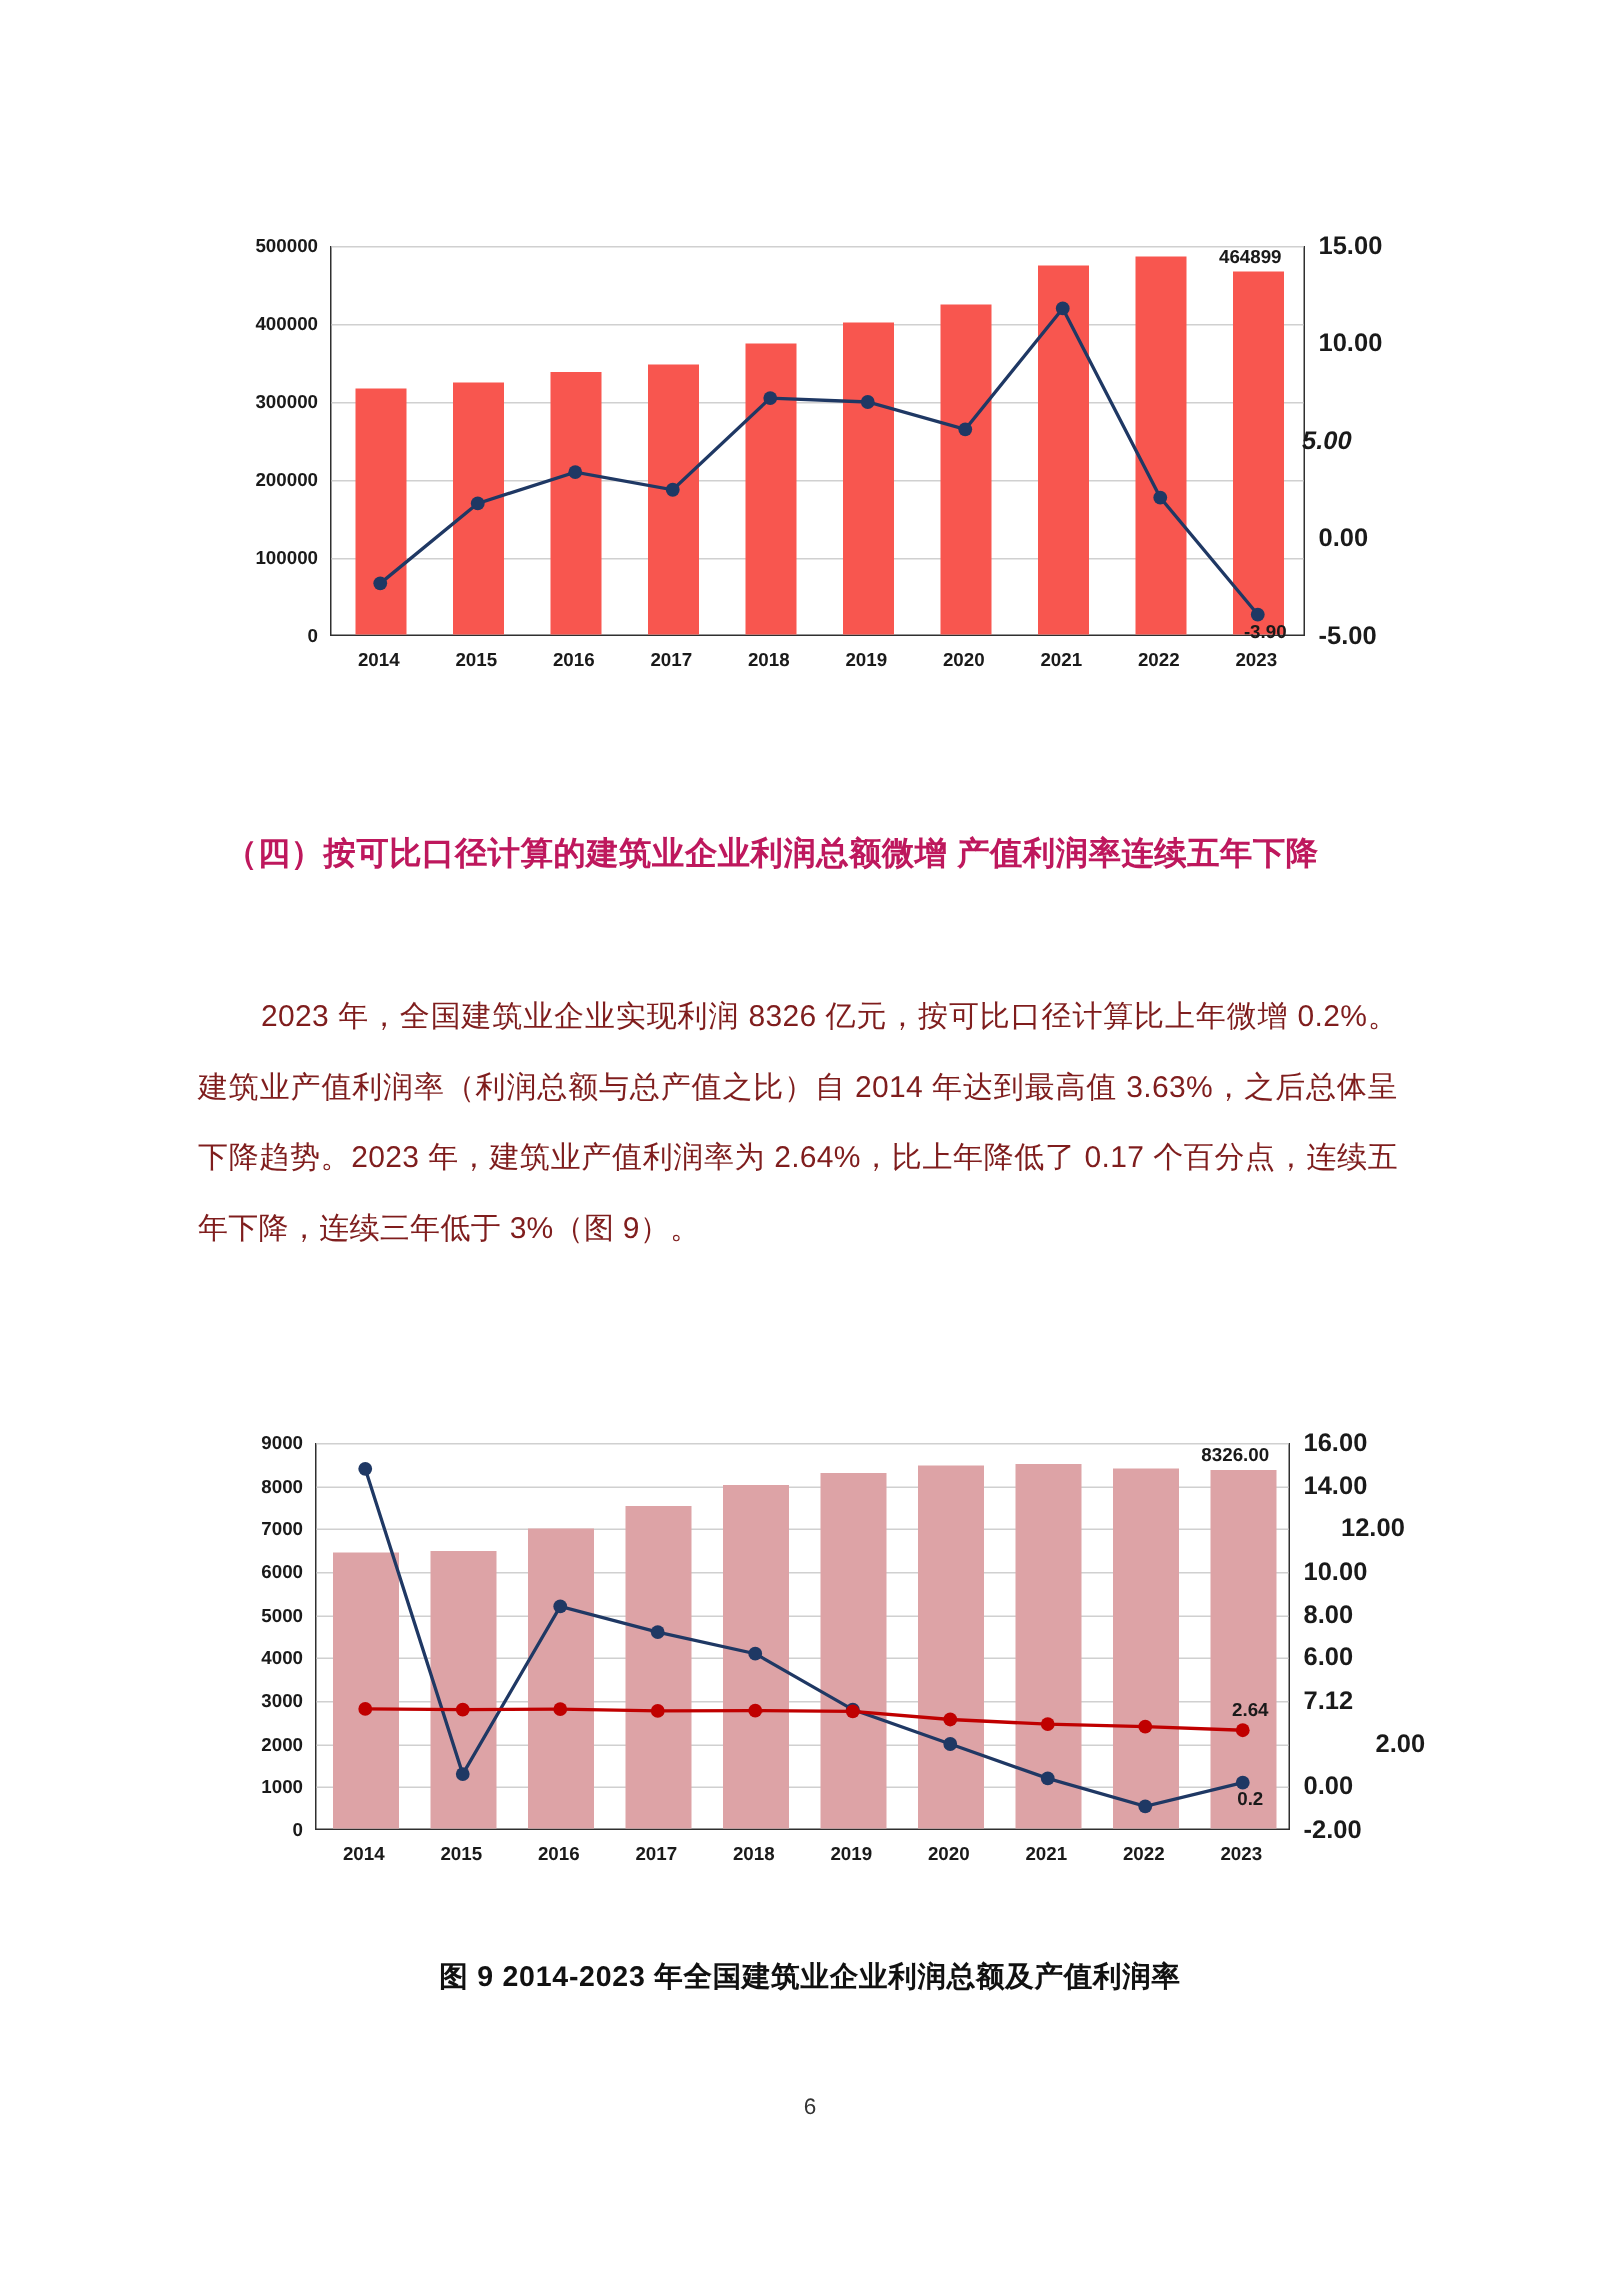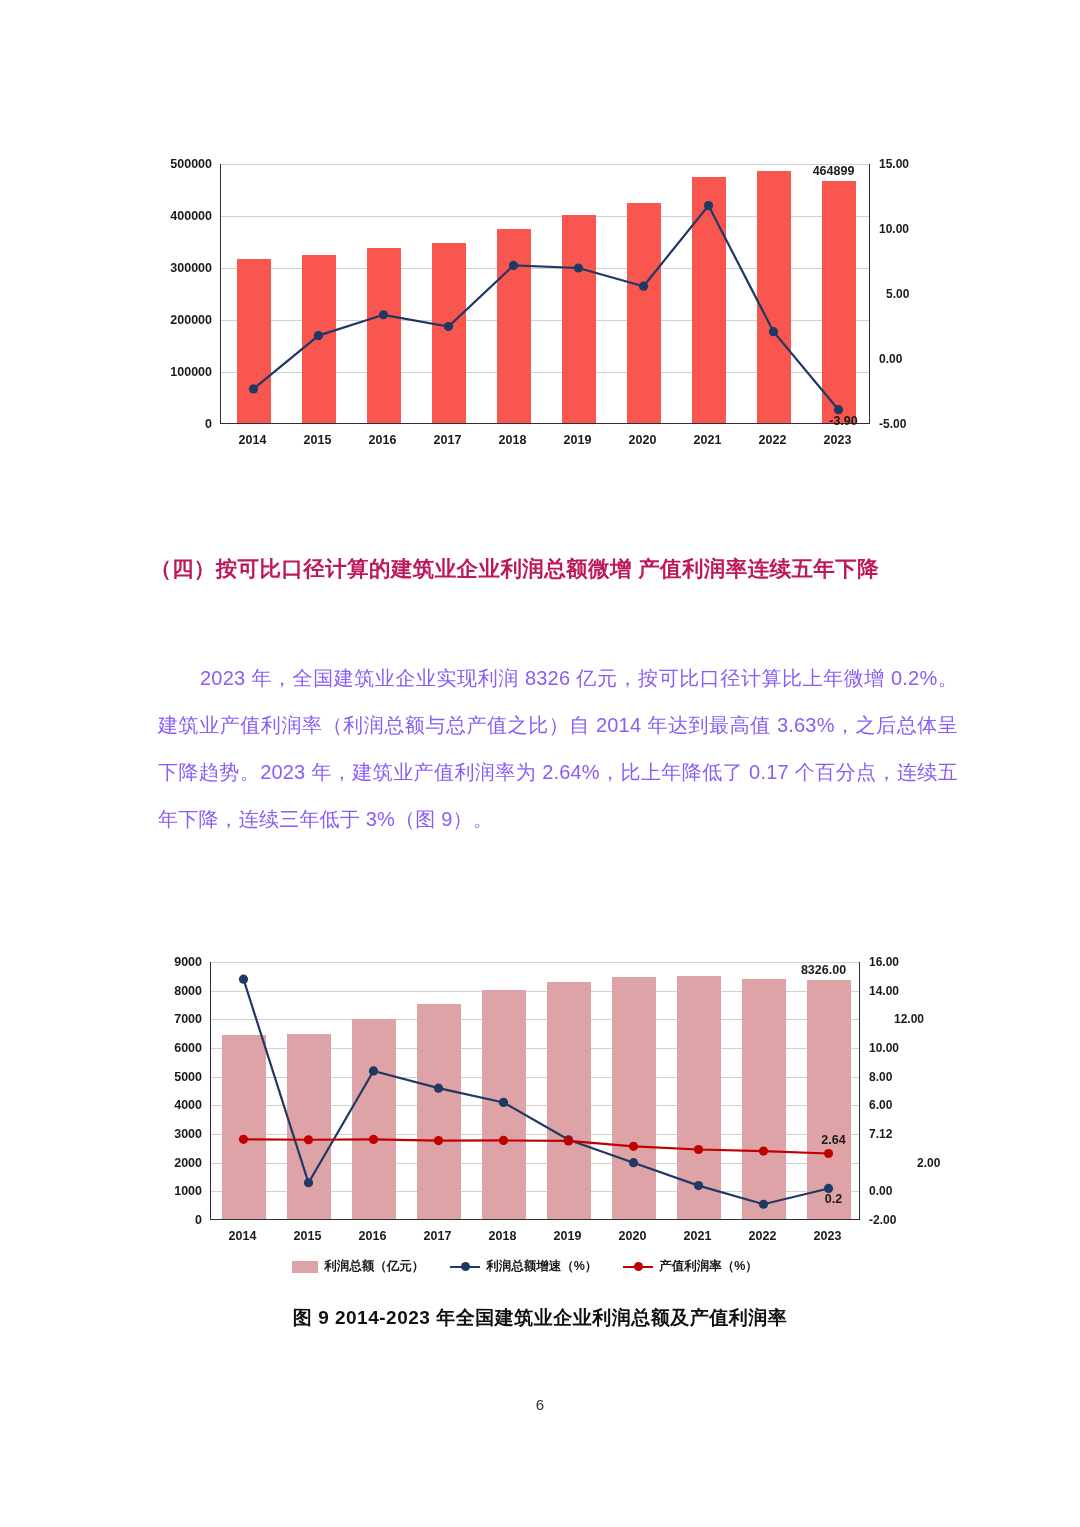--- a/index.html
+++ b/index.html
@@ -29,21 +29,21 @@
   .gridline{
     position:absolute;left:0;right:0;height:1px;background:#d0d0d0;
   }
   .ytick{
     position:absolute;right:0;transform:translateY(-50%);
     font-size:12.5px;font-weight:bold;color:#1a1a1a;text-align:right;
     white-space:nowrap;
   }
   .ytick-r{
     position:absolute;left:0;transform:translateY(-50%);
-    font-size:12px;font-weight:bold;color:#1a1a1a;text-align:left;
+    font-size:17px;font-weight:bold;color:#1a1a1a;text-align:left;
     white-space:nowrap;
   }
   .xtick{
     position:absolute;top:0;transform:translateX(-50%);
     font-size:12.5px;font-weight:bold;color:#1a1a1a;white-space:nowrap;
   }
   .bar{
     position:absolute;bottom:0;
   }
   .dlabel{
@@ -69,22 +69,22 @@
     font-size:19px;font-weight:bold;letter-spacing:0.5px;
     font-family:"Liberation Sans", sans-serif;
     color:#111;
   }
   .heading{
     position:absolute;left:150px;width:800px;
     font-size:21.5px;font-weight:bold;line-height:39px;color:#be185d;
     letter-spacing:0.4px;
   }
   .para{
-    position:absolute;left:158px;width:800px;
-    font-size:20px;line-height:47px;color:#8b5cf6;
+    position:absolute;left:132px;width:800px;
+    font-size:20px;line-height:47px;color:#7f1d1d;
     text-align:justify;
     letter-spacing:0.2px;
   }
   .para .ind{display:inline-block;width:42px;}
   .pagenum{
     position:absolute;width:100%;text-align:center;
     font-size:15px;color:#333;
   }
 </style>
 </head>
@@ -124,21 +124,21 @@
         </svg>
       </div>
       <div class="ytick" style="top: 274px; left: 20px; width: 62px;">0</div>
       <div class="ytick" style="top: 222px; left: 20px; width: 62px;">100000</div>
       <div class="ytick" style="top: 170px; left: 20px; width: 62px;">200000</div>
       <div class="ytick" style="top: 118px; left: 20px; width: 62px;">300000</div>
       <div class="ytick" style="top: 66px; left: 20px; width: 62px;">400000</div>
       <div class="ytick" style="top: 14px; left: 20px; width: 62px;">500000</div>
       <div class="ytick-r" style="top: 274px; left: 749px;">-5.00</div>
       <div class="ytick-r" style="top: 209px; left: 749px;">0.00</div>
-      <div class="ytick-r" style="top: 144px; left: 756px;">5.00</div>
+      <div class="ytick-r" style="top: 144px; left: 738px; font-style: italic;">5.00</div>
       <div class="ytick-r" style="top: 79px; left: 749px;">10.00</div>
       <div class="ytick-r" style="top: 14px; left: 749px;">15.00</div>
       <div class="xtick" style="left: 122.5px; top: 283px;">2014</div>
       <div class="xtick" style="left: 187.5px; top: 283px;">2015</div>
       <div class="xtick" style="left: 252.5px; top: 283px;">2016</div>
       <div class="xtick" style="left: 317.5px; top: 283px;">2017</div>
       <div class="xtick" style="left: 382.5px; top: 283px;">2018</div>
       <div class="xtick" style="left: 447.5px; top: 283px;">2019</div>
       <div class="xtick" style="left: 512.5px; top: 283px;">2020</div>
       <div class="xtick" style="left: 577.5px; top: 283px;">2021</div>
@@ -225,39 +225,19 @@
       <div class="xtick" style="left: 307.5px; top: 281px;">2017</div>
       <div class="xtick" style="left: 372.5px; top: 281px;">2018</div>
       <div class="xtick" style="left: 437.5px; top: 281px;">2019</div>
       <div class="xtick" style="left: 502.5px; top: 281px;">2020</div>
       <div class="xtick" style="left: 567.5px; top: 281px;">2021</div>
       <div class="xtick" style="left: 632.5px; top: 281px;">2022</div>
       <div class="xtick" style="left: 697.5px; top: 281px;">2023</div>
       <div class="dlabel" style="left: 693.5px; top: 15.3213px; transform: translateX(-50%);">8326.00</div>
       <div class="dlabel" style="left: 703.5px; top: 185.493px; transform: translateX(-50%);">2.64</div>
       <div class="dlabel" style="left: 703.5px; top: 244.467px; transform: translateX(-50%);">0.2</div>
-      <div class="legend" style="left: 0px; width: 790px; justify-content: center; top: 310px;">
-        <div class="item">
-          <span class="swatch-bar" style="background: rgb(221, 163, 166);"></span>
-          <span>利润总额（亿元）</span>
-        </div>
-        <div class="item">
-          <span class="swatch-line">
-            <i style="background: rgb(31, 56, 100);"></i>
-            <b style="background: rgb(31, 56, 100);"></b>
-          </span>
-          <span>利润总额增速（%）</span>
-        </div>
-        <div class="item">
-          <span class="swatch-line">
-            <i style="background: rgb(192, 0, 0);"></i>
-            <b style="background: rgb(192, 0, 0);"></b>
-          </span>
-          <span>产值利润率（%）</span>
-        </div>
-      </div>
     </div>
 
   <div class="caption" style="left:0;top:1305px;">图 9   2014-2023 年全国建筑业企业利润总额及产值利润率</div>
 
   <div class="pagenum" style="top:1396px;">6</div>
 
 </div>
 
 </body></html>

